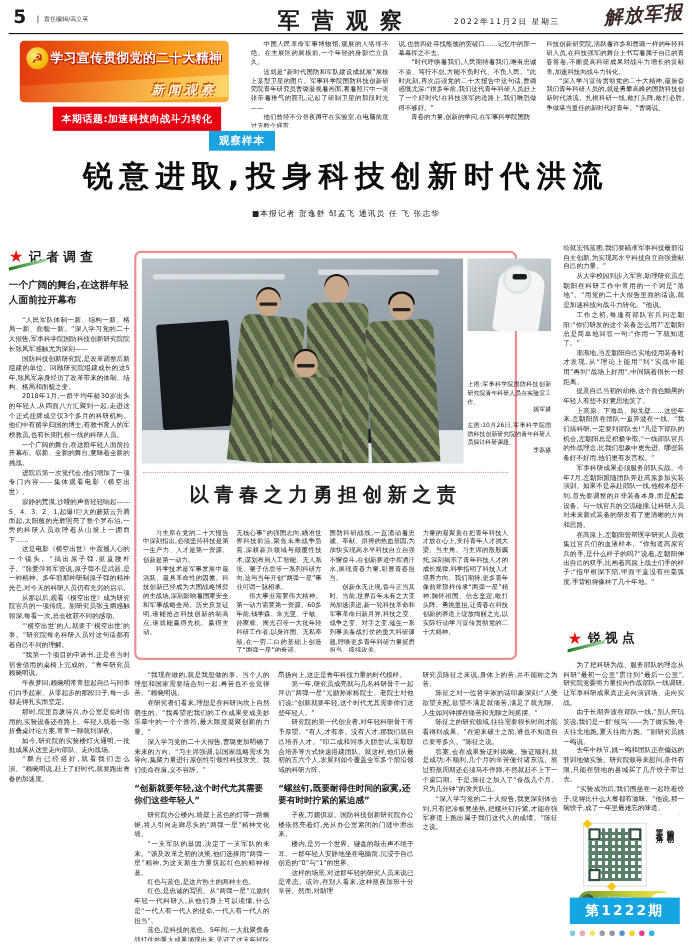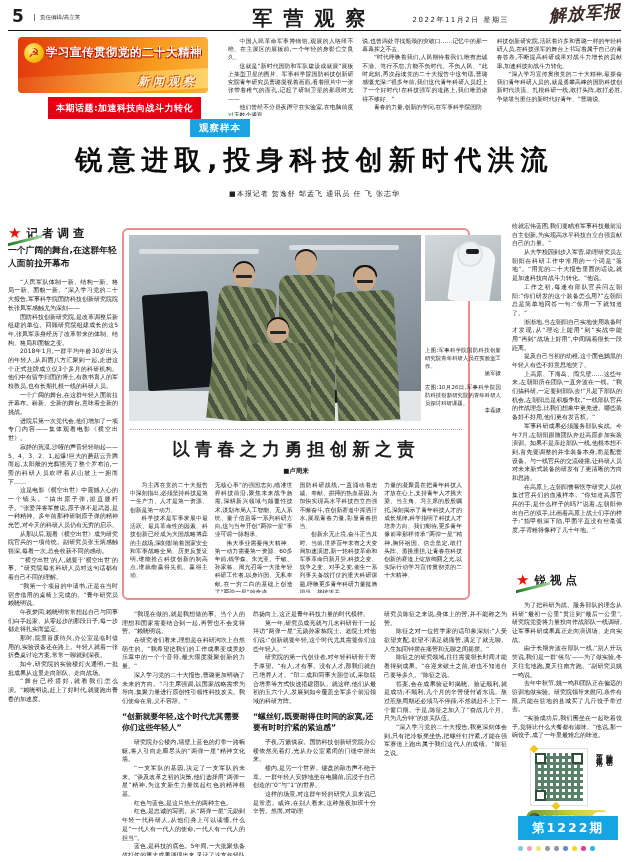--- a/index.html
+++ b/index.html
@@ -43,21 +43,21 @@
   .col-subhead{font-weight:bold;text-indent:0;font-size:7.8px;line-height:1.5;margin:5px 0 4px 0;text-align:left;}
 
   
   .tag-row{display:flex;align-items:center;gap:5px;}
   .tag-star{color:#e8130c;font-size:15px;line-height:1;}
   .tag-text{font-weight:900;font-size:11.5px;letter-spacing:4px;}
   .tag-swoosh{height:2.5px;width:34px;background:linear-gradient(90deg,#1f7a1f,#9fd89f);transform:skewY(-14deg) translateY(-2px);}
 
   
   .reporter{left:8px;top:226px;width:110px;}
-  .side-subhead{font-weight:bold;font-size:8.8px;line-height:1.55;margin-top:0;}
+  .side-subhead{font-weight:bold;font-size:8.8px;line-height:1.55;margin-top:10px;}
   .reporter-body{margin-top:7px;font-size:6px;line-height:1.45;height:578px;overflow:hidden;}
 
   
   .redbox{left:122px;top:228px;width:348px;height:372px;border:2px solid #ea8f8f;border-radius:6px;box-sizing:border-box;background:#fff;}
   .photo-main{position:absolute;left:5px;top:5px;width:292px;height:186px;overflow:hidden;background:linear-gradient(160deg,#bac3c9,#98a3ab 45%,#6e7a83);}
   .shelf{position:absolute;background:#d7dde0;height:5px;border-radius:2px;}
   .monitor{position:absolute;left:16px;top:58px;width:66px;height:96px;background:#14181c;transform:rotate(-4deg);border-radius:3px;}
   .desk{position:absolute;left:0;right:0;bottom:0;height:30px;background:#e3e6e8;}
   .keyboard{position:absolute;left:118px;bottom:16px;width:92px;height:13px;background:#1b1e21;border-radius:2px;transform:rotate(-3deg);}
   .person{position:absolute;border-radius:10px 10px 0 0;
@@ -208,21 +208,20 @@
     <div class="cap" style="top:117px;">
       <span>上图:军事科学院国防科技创新研究院青年科研人员在实验室工作。</span>
       <span class="credit">姚军摄</span>
     </div>
     <div class="cap" style="top:154px;">
       <span>左图:10月26日,军事科学院国防科技创新研究院的青年科研人员探讨科研课题。</span>
       <span class="credit">李磊摄</span>
     </div>
     <div class="dotted-sep"></div>
     <div class="inner-headline">以青春之力勇担创新之责</div>
-    <div class="inner-byline">■卢周来</div>
     <div class="inner-cols">
       <div class="col">
           <p class="para">习主席在党的二十大报告中深刻指出,必须坚持科技是第一生产力、人才是第一资源、创新是第一动力。</p>
           <p class="para">科学技术是军事发展中最活跃、最具革命性的因素。科技创新已经成为大国战略博弈的主战场,深刻影响着国家安全和军事战略全局。历史反复证明,谁能抢占科技创新的制高点,谁就能赢得先机、赢得主动。</p>
         </div>
       <div class="col">
           <p class="para cont">无核心事”的强国志向,瞄准世界科技前沿,聚焦未来战争急需,深耕新兴领域与颠覆性技术,谋划布局人工智能、无人系统、量子信息等一系列科研方向,这与当年开创“两弹一星”事业可谓一脉相承。</p>
           <p class="para">伟大事业需要伟大精神。第一动力需要第一资源。60多年前,钱学森、朱光亚、于敏、孙家栋、周光召等一大批年轻科研工作者,以身许国、无私奉献,在一穷二白的基础上创造了“两弹一星”的奇迹。</p>
         </div>
       <div class="col">

